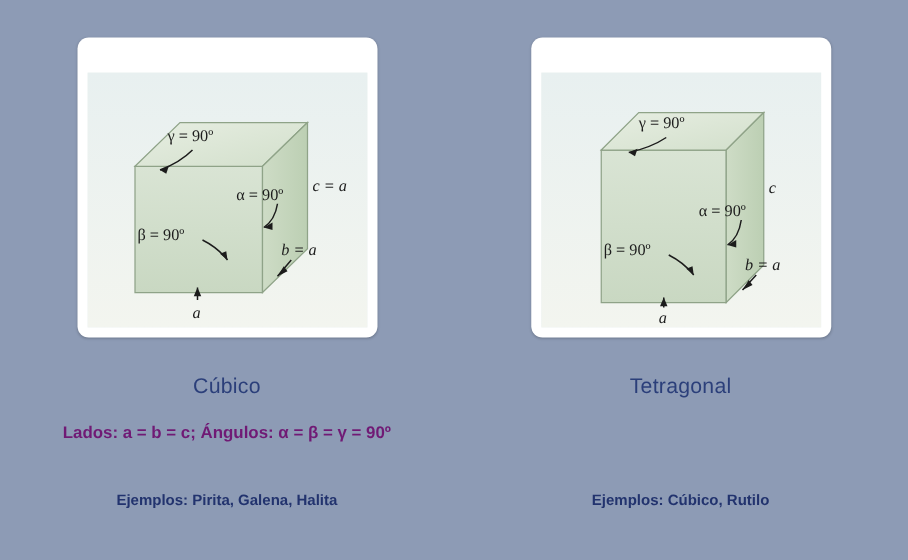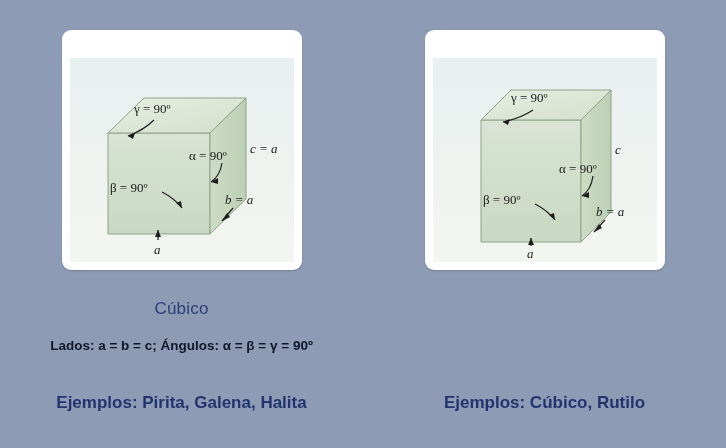--- a/index.html
+++ b/index.html
@@ -65,29 +65,29 @@
     margin-top: 24px;
   }
   .sides {
     position: absolute;
     top: 338px;
     left: 0;
     width: 100%;
     text-align: center;
     font-size: 13.5px;
     font-weight: bold;
-    color: #0f172a;
+    color: #701a75;
   }
   .examples {
     position: absolute;
     top: 393px;
     left: 0;
     width: 100%;
     text-align: center;
-    font-size: 17px;
+    font-size: 12px;
     font-weight: bold;
     color: #22336e;
   }
 
   
   .lbl {
     font-family: "Liberation Serif", serif;
     font-size: 13px;
     fill: #1c1c1c;
   }
@@ -239,16 +239,17 @@
 
           <g>
             <path d="M 98,180 L 98,188" fill="none" stroke="#1c1c1c" stroke-width="1.2"></path>
             <polygon points="98,180 95,187 101,187" fill="#1c1c1c"></polygon>
             <text class="lbl-i" x="94" y="200">a</text>
           </g>
         </svg>
       </div>
     </div>
 
+    <div class="title">Tetragonal</div>
     <div class="examples">Ejemplos: Cúbico, Rutilo</div>
   </div>
 
 </div>
 
 </body></html>

